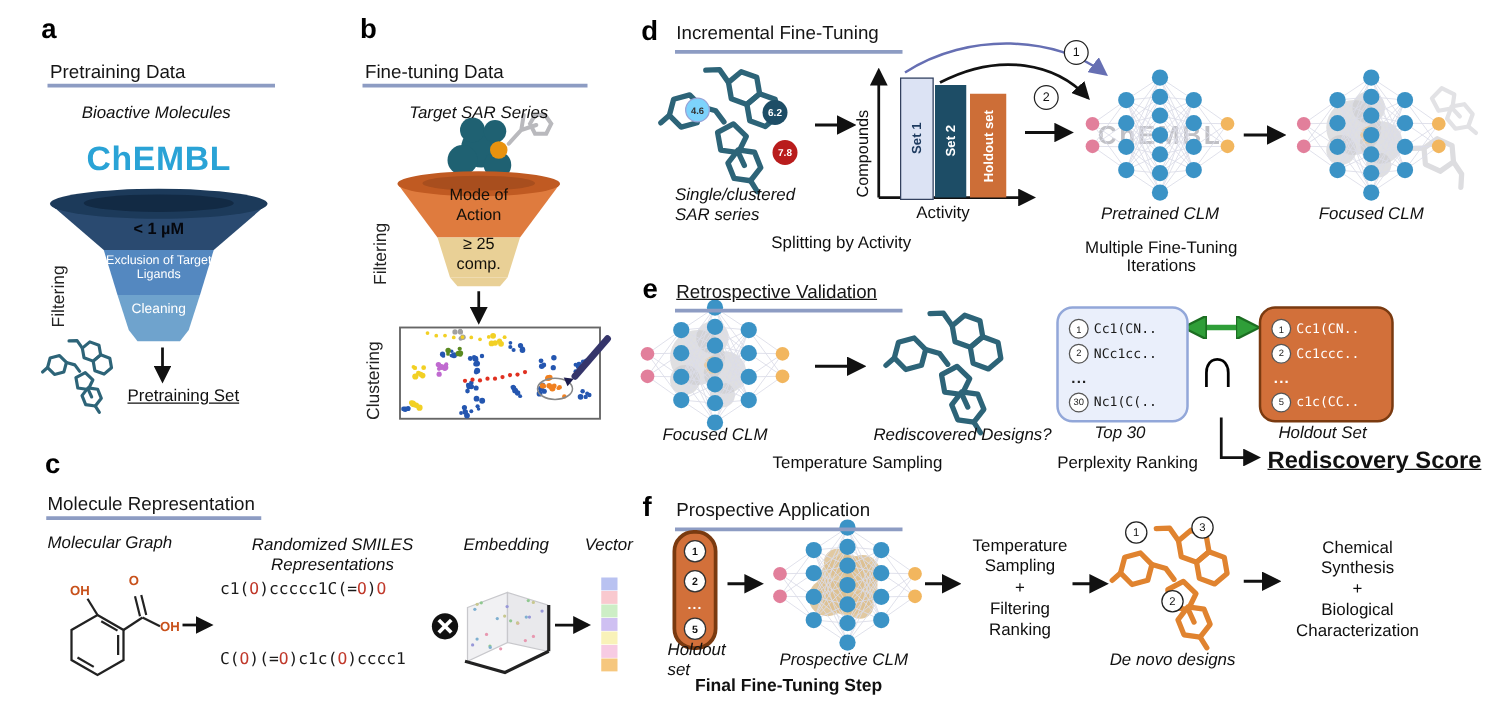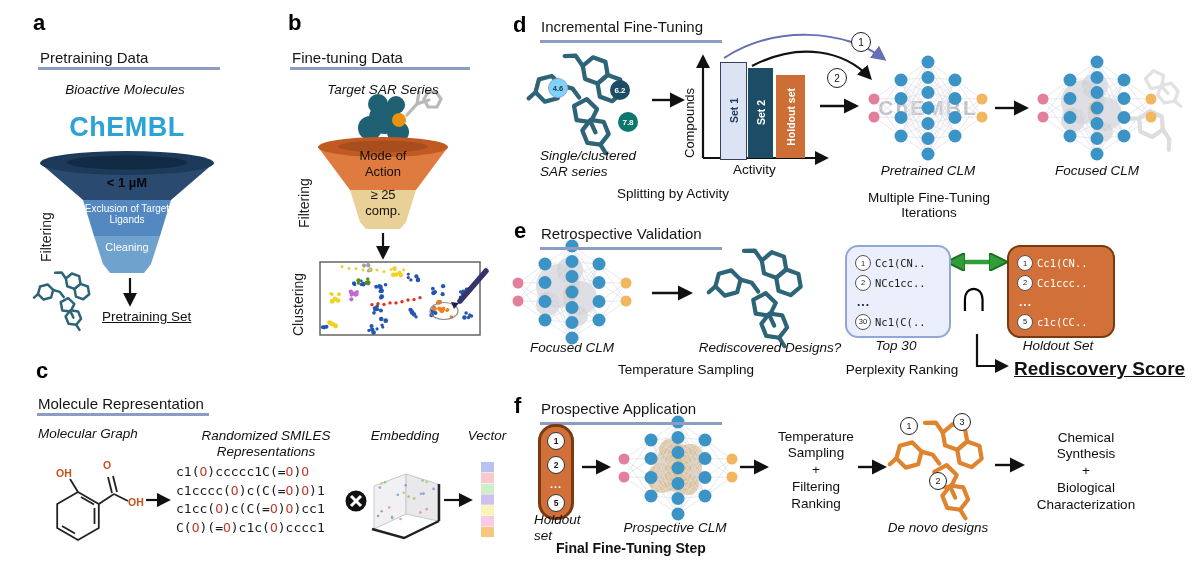--- a/index.html
+++ b/index.html
@@ -16,21 +16,21 @@
   .sideL{position:absolute;z-index:2;font-size:14px;color:#222;}
   .funtxt{position:absolute;z-index:2;text-align:center;}
   .white{color:#fff;}
   .chembl{font-size:27px;font-weight:bold;color:#2aa3d6;letter-spacing:.5px;}
   .mono{font-family:"DejaVu Sans Mono",monospace;}
   .smiles{font-size:13px;line-height:18.5px;color:#1a1a1a;}
   .rO{color:#c0392b;}
   .badge{position:absolute;z-index:3;border-radius:50%;display:flex;align-items:center;justify-content:center;font-weight:bold;}
   .b-light{background:#7dd3fc;border:1.5px solid #98a3d6;color:#333;font-size:7.5px;width:18px;height:18px;}
   .b-teal{background:#1d4d66;color:#fff;font-size:8px;width:20px;height:20px;}
-  .b-orange{background:#0f766e;color:#fff;font-size:8px;width:20px;height:20px;}
+  .b-orange{background:#b91c1c;color:#fff;font-size:8px;width:20px;height:20px;}
   .numc{position:absolute;z-index:3;border-radius:50%;background:#fff;border:1.5px solid #222;
         display:flex;align-items:center;justify-content:center;font-size:10px;color:#111;}
   .bar{position:absolute;z-index:2;display:flex;align-items:center;justify-content:center;}
   .bar span{font-size:10.5px;font-weight:bold;}
   .listbox{position:absolute;z-index:2;border-radius:13px;padding:7px 6px 5px 8px;
            display:flex;flex-direction:column;justify-content:space-between;}
   .bluebox{background:#eaeffb;border:2.5px solid #92a7d9;}
   .orangebox{background:#d2703a;border:2.5px solid #7a3a10;}
   .box-row{display:flex;align-items:center;gap:4px;height:18px;}
   .row-num{width:14px;height:14px;border-radius:50%;background:#fff;border:1px solid #555;color:#222;
@@ -761,22 +761,20 @@
 <div class="txt panel-letter" style="left:36px;top:358px;">c</div>
 <div class="txt hdr" style="left:38px;top:395px;">Molecule Representation</div>
 <div class="rule" style="left:37px;top:413px;width:172px;"></div>
 <div class="txt it" style="left:38px;top:426px;font-size:13.5px;">Molecular Graph</div>
 <span class="atom" style="left:56px;top:467px;">OH</span>
 <span class="atom" style="left:103px;top:459px;">O</span>
 <span class="atom" style="left:128px;top:496px;">OH</span>
 <div class="txt it ctr" style="left:180px;top:428px;width:172px;font-size:13.5px;">Randomized SMILES</div>
 <div class="txt it ctr" style="left:180px;top:444px;width:172px;font-size:13.5px;">Representations</div>
 <div class="txt mono smiles" style="left:176px;top:463px;">c1(<span class="rO">O</span>)ccccc1C(=<span class="rO">O</span>)<span class="rO">O</span></div>
-<div class="txt mono smiles" style="left:176px;top:481.5px;">c1cccc(<span class="rO">O</span>)c(C(=<span class="rO">O</span>)<span class="rO">O</span>)1</div>
-<div class="txt mono smiles" style="left:176px;top:500px;">c1cc(<span class="rO">O</span>)c(C(=<span class="rO">O</span>)<span class="rO">O</span>)cc1</div>
 <div class="txt mono smiles" style="left:176px;top:518.5px;">C(<span class="rO">O</span>)(=<span class="rO">O</span>)c1c(<span class="rO">O</span>)cccc1</div>
 <div class="txt it ctr" style="left:368px;top:428px;width:74px;font-size:13.5px;">Embedding</div>
 <div class="txt it ctr" style="left:462px;top:428px;width:50px;font-size:13.5px;">Vector</div>
 
 <div class="txt panel-letter" style="left:513px;top:12px;">d</div>
 <div class="txt hdr" style="left:541px;top:18px;">Incremental Fine-Tuning</div>
 <div class="rule" style="left:540px;top:40px;width:182px;"></div>
 <div class="badge b-light" style="left:548px;top:78px;">4.6</div>
 <div class="badge b-teal" style="left:610px;top:80px;">6.2</div>
 <div class="badge b-orange" style="left:618px;top:112px;">7.8</div>
@@ -794,21 +792,21 @@
     </div>
 <div class="cap-n" style="left:733px;top:162px;">Activity</div>
 <div class="cap-n ctr" style="left:603px;top:186px;width:140px;">Splitting by Activity</div>
 <div class="numc" style="left:851px;top:32px;width:18px;height:18px;">1</div>
 <div class="numc" style="left:827px;top:68px;width:18px;height:18px;">2</div>
 <div class="txt it ctr" style="left:868px;top:163px;width:120px;font-size:13.5px;">Pretrained CLM</div>
 <div class="cap-n ctr" style="left:843px;top:190px;width:172px;">Multiple Fine-Tuning Iterations</div>
 <div class="txt it ctr" style="left:1038px;top:163px;width:118px;font-size:13.5px;">Focused CLM</div>
 
 <div class="txt panel-letter" style="left:514px;top:218px;">e</div>
-<div class="txt hdr" style="left:541px;top:225px;">Retrospective Validation</div>
+<div class="txt hdr" style="left:541px;top:225px;text-decoration:underline;">Retrospective Validation</div>
 <div class="rule" style="left:540px;top:247px;width:182px;"></div>
 <div class="txt it ctr" style="left:512px;top:340px;width:120px;font-size:13.5px;">Focused CLM</div>
 <div class="cap-n ctr" style="left:610px;top:362px;width:152px;">Temperature Sampling</div>
 <div class="txt it ctr" style="left:694px;top:340px;width:152px;font-size:13.5px;">Rediscovered Designs?</div>
 
 <div class="listbox bluebox" style="left:845px;top:245px;width:88px;height:77px;">
   <div class="box-row">
         <span class="row-num">1</span>
         <span class="row-txt mono">Cc1(CN..</span>
       </div>

